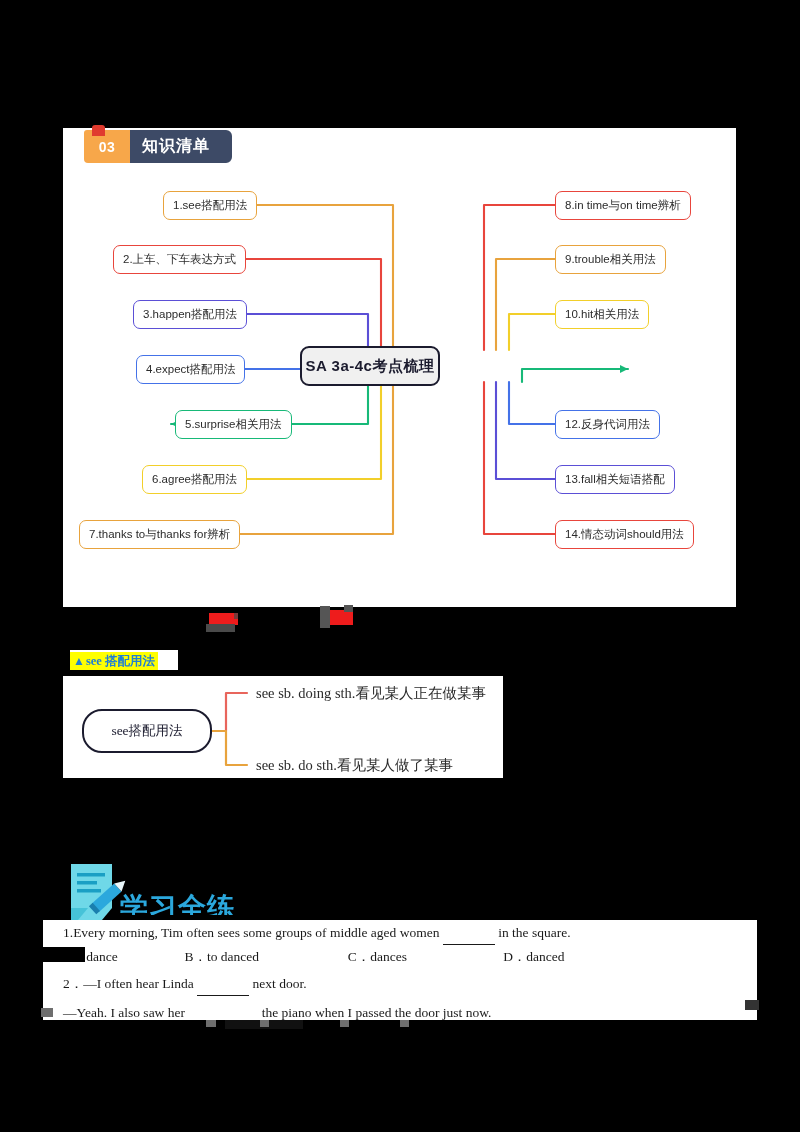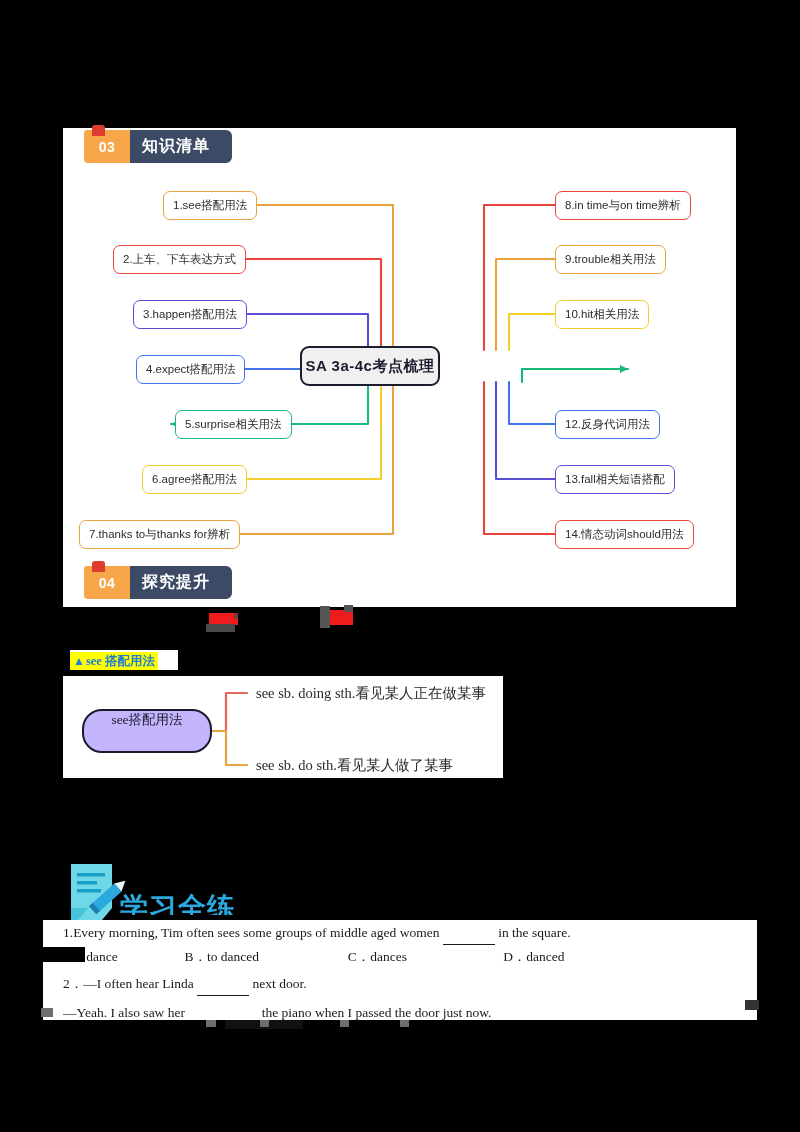--- a/index.html
+++ b/index.html
@@ -66,22 +66,22 @@
     background:#ffff00; display:flex; align-items:center; padding:0 3px;
     font-size:12.5px; font-weight:700; color:#1f7fd4; white-space:nowrap;
     font-family:"Liberation Serif","DejaVu Serif",serif;
   }
   #see-title .tri{ color:#1f7fd4; font-size:12px; margin-right:1px; }
 
   
   #seemap{ position:absolute; left:63px; top:676px; width:440px; height:102px; }
   #see-box{
     position:absolute; left:19px; top:33px; width:130px; height:44px;
-    display:flex; align-items:flex-start; justify-content:center;
-    background:#c4b5fd; border:2.2px solid #1b1b2e; border-radius:20px;
+    display:flex; align-items:center; justify-content:center;
+    background:#ffffff; border:2.2px solid #1b1b2e; border-radius:20px;
     font-size:13.5px; color:#1b1b2e; white-space:nowrap;
     font-family:"Liberation Serif","DejaVu Serif",serif;
   }
   .see-leaf{
     position:absolute; font-size:14.5px; color:#2b2b2b; white-space:nowrap;
     font-family:"Liberation Serif","DejaVu Serif",serif;
   }
 
   
   #quiz-icon{ position:absolute; left:68px; top:862px; width:58px; height:62px; }
@@ -202,24 +202,20 @@
       </div>
     <div class="node" style="left:492px; top:360px; border-color:#e8453c;justify-content:flex-end;">
       <span>14.情态动词should用法</span>
       </div>
 
     <div class="center-node" style="left:237px; top:186px; width:140px;">
       <span>SA 3a-4c考点梳理</span>
     </div>
   </div>
 
-  <div class="sec-head" id="sec-04">
-    <div class="tab-num">04</div>
-    <div class="tab-label">探究提升</div>
-  </div>
 
   <div class="redmark" style="left:209px; top:613px; width:29px; height:12px;">
     <div class="shadow" style="left:-3px; top:11px; width:29px; height:8px;"></div>
     <div class="shadow" style="left:25px; top:0px;  width:4px;  height:6px; background:#7a3a3a;"></div>
   </div>
   <div class="redmark" style="left:323px; top:610px; width:30px; height:15px;">
     <div class="shadow" style="left:-3px; top:-4px; width:10px; height:22px; background:#555;"></div>
     <div class="shadow" style="left:21px; top:-5px; width:9px;  height:7px;  background:#555;"></div>
   </div>
 

